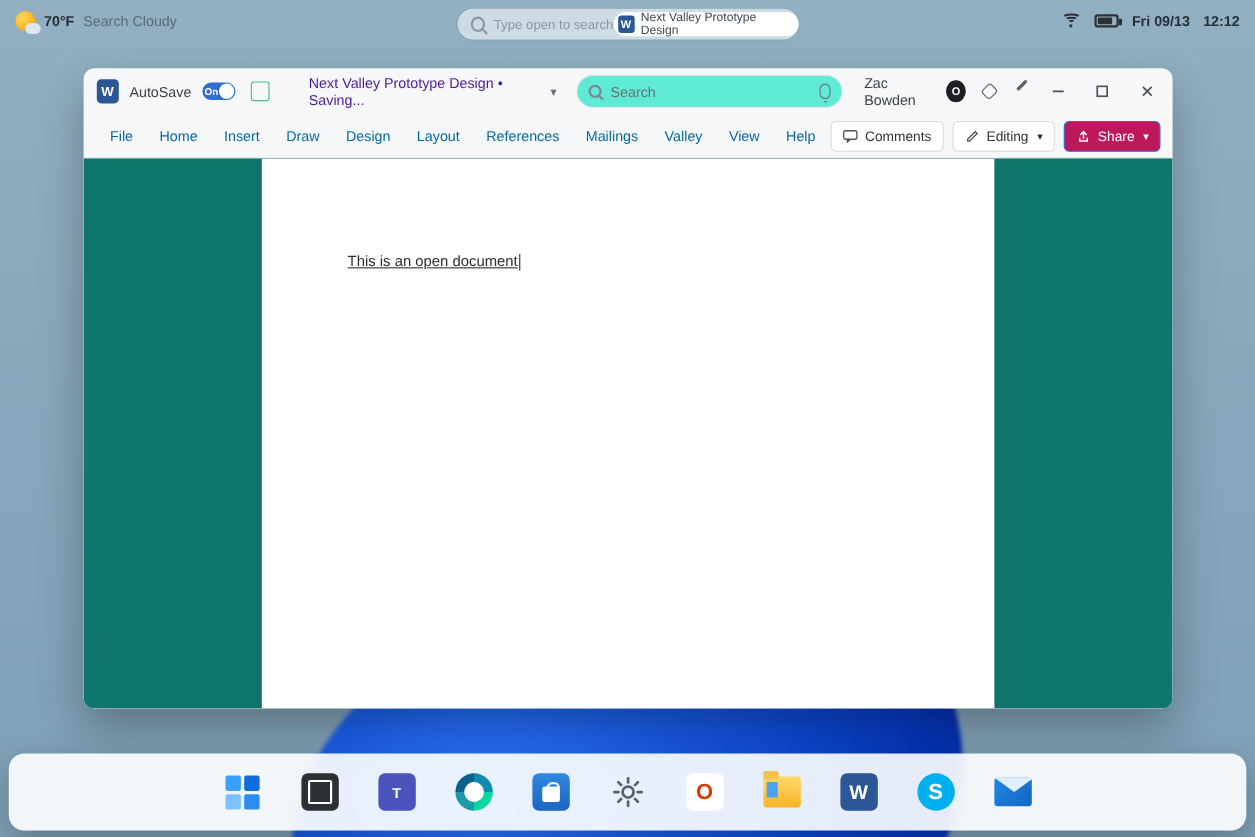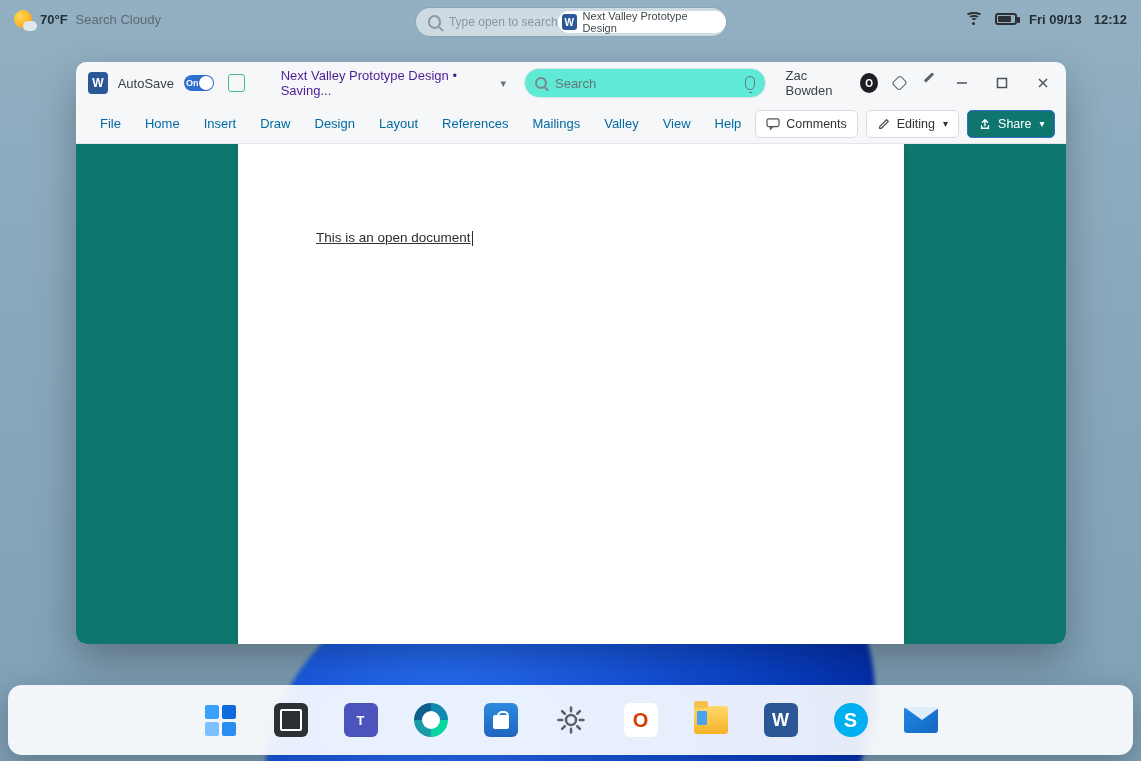--- a/index.html
+++ b/index.html
@@ -150,21 +150,21 @@
   .ribbon{
     height:40px; display:flex; align-items:center; padding:0 14px; gap:4px;
     border-bottom:1px solid #e4e6ea;
   }
   .ribbon .tab{ padding:6px 10px; color:#0369a1; font-size:13px; border-radius:4px; cursor:default;}
   .ribbon .right-group{ margin-left:auto; display:flex; gap:8px; align-items:flex-end;}
   .pill{
     height:28px; display:flex; align-items:center; gap:6px; padding:0 10px;
     border:1px solid #d7dbe0; border-radius:5px; font-size:12.5px; background:#fff;
   }
-  .pill.blue{ background:#0f766e; color:#fff; border-color:#2f6fd0;}
+  .pill.blue{ background:#be185d; color:#fff; border-color:#2f6fd0;}
   .pill .ic{ width:14px; height:12px;}
   .caret{ font-size:10px; margin-left:2px;}
 
   .canvas{
     flex:1; background:#0f766e; display:flex; justify-content:center; overflow:hidden;text-decoration:underline;
   }
   .page{
     margin-top:0px;
     width:666px; height:520px; background:#fff;
     box-shadow: 0 2px 8px rgba(0,0,0,0.12);

